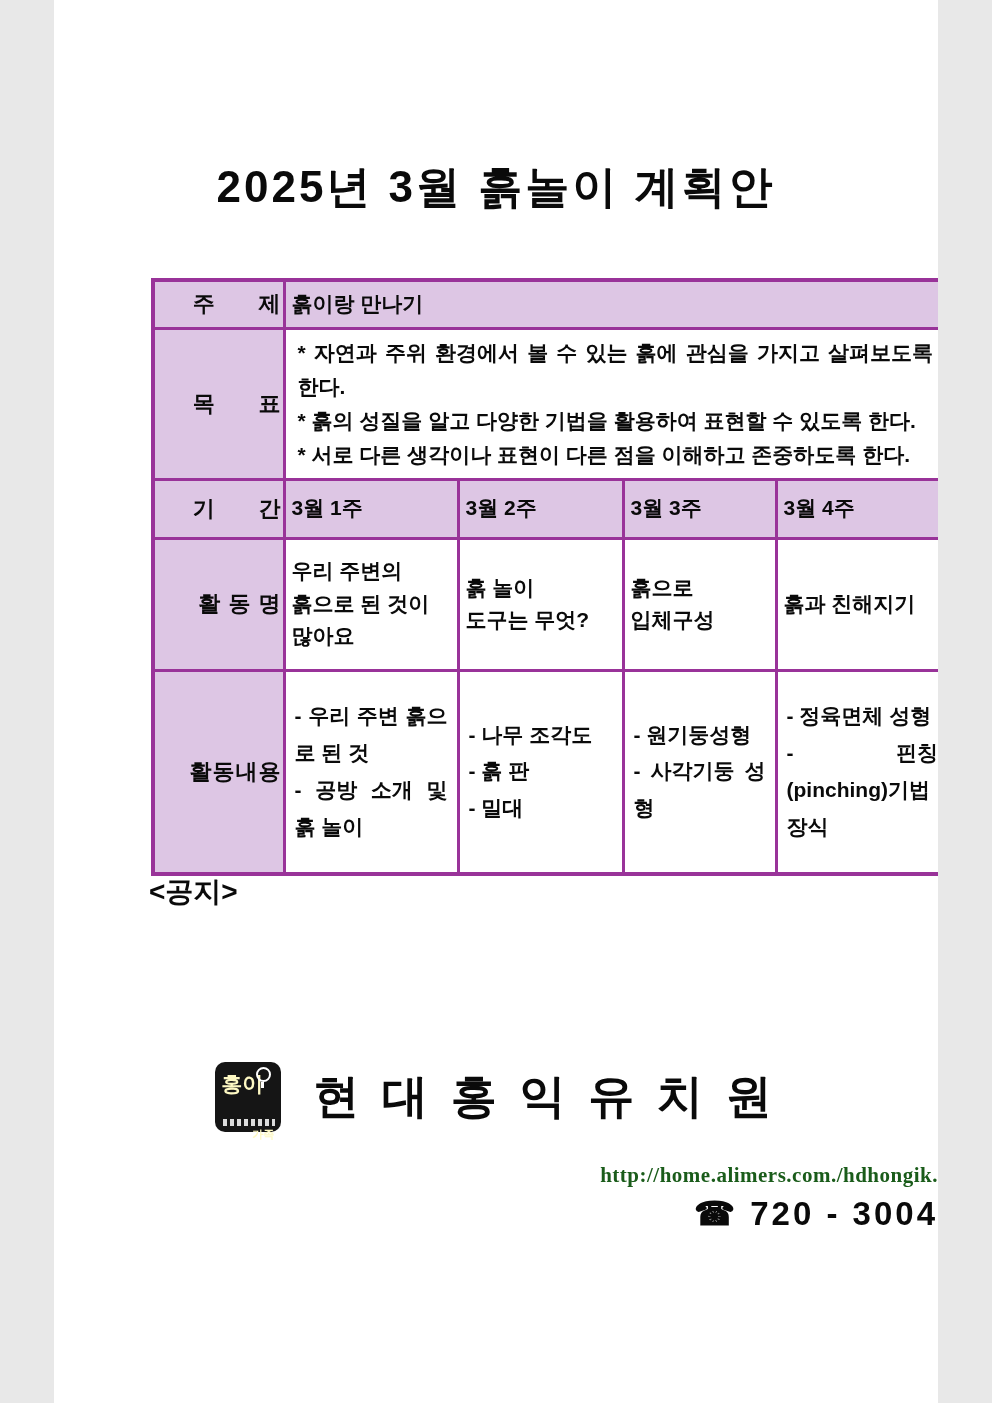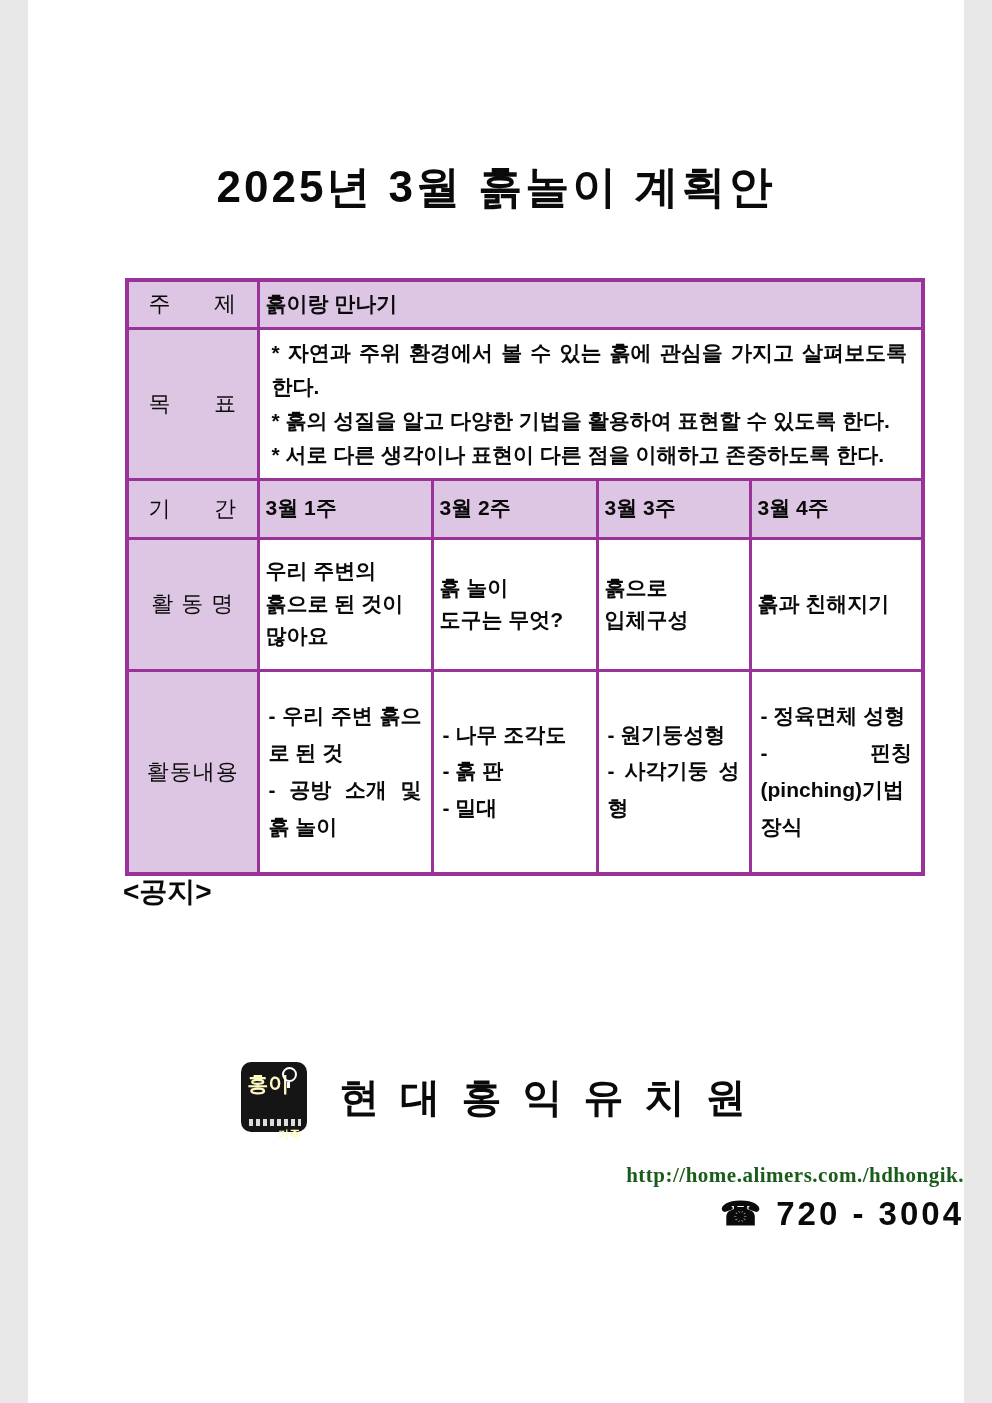--- a/index.html
+++ b/index.html
@@ -3,27 +3,28 @@
 <meta charset="utf-8">
 <style>
   :root {
     --border: #993399;
     --header_bg: #ddc6e4;
     --url_green: #1a5c1a;
   }
   html,body { margin:0; padding:0; background:#e8e8e8; }
   .page {
     position:relative;
-    width:936px; height:1403px;
+    width:850px; height:1403px;
     margin:0 auto;
     background:#ffffff;
     font-family:"Liberation Sans", sans-serif;
     font-weight:bold;
     color:#0a0a0a;
     overflow:hidden;
+    padding-left:34px;
   }
   .title {
     position:absolute; top:158px; left:0; width:100%;
     text-align:center; font-size:44px; letter-spacing:3px;
   }
   .info-row {
     position:absolute; top:230px; left:97px; width:796px;
     display:flex; justify-content:center; align-items:baseline;
     font-size:23px;
     margin-top:48px;
@@ -32,22 +33,22 @@
 
   .plan-table-wrap { position:absolute; top:278px; left:97px; }
   table.plan {
     border-collapse:collapse; table-layout:fixed;
     width:796px;
     border:4px solid var(--border);
   }
   table.plan th, table.plan td { border:3px solid var(--border); }
   th.hdr {
     background:var(--header_bg);
-    font-size:22px; text-align:center; vertical-align:middle;
-    white-space:pre; font-weight:normal; letter-spacing:1px;
+    font-size:22px; text-align:right; vertical-align:middle;
+    white-space:pre; font-weight:bold; letter-spacing:1px;
   }
   td.purple { background:var(--header_bg); }
   td.ccell {
     font-size:21px; text-align:left; vertical-align:middle;
     white-space:pre-line; line-height:1.55; padding:4px 6px;
   }
   td.goal {
     font-size:21px; text-align:justify; vertical-align:middle;
     white-space:pre-line; line-height:1.62; padding:6px 14px 6px 12px;
   }
@@ -75,21 +76,21 @@
   .logo-line1 { position:absolute; top:8px; left:6px; font-size:21px; letter-spacing:0; }
   .logo-line2 { position:absolute; top:32px; right:7px; font-size:11px;margin-top:33px; }
   .logo-flower { position:absolute; top:5px; right:10px; width:11px; height:11px; border:2.5px solid #fff; border-radius:50%; }
   .logo-flower::after {
     content:""; position:absolute; left:3px; top:13px;
     width:3px; height:6px; background:#fff;
   }
   .logo-dots { position:absolute; bottom:6px; left:8px; right:6px; height:7px;
     background:repeating-linear-gradient(90deg,#fff 0 4px,transparent 4px 7px);
     opacity:.85; }
-  .brand-name { font-size:40px; letter-spacing:5px;margin-left:12px; }
+  .brand-name { font-size:46px; letter-spacing:5px;margin-left:12px; }
 
   .site-url {
     position:absolute; top:1163px; left:0; width:100%;
     text-align:right; font-size:21px; color:var(--url_green); letter-spacing:.5px;font-family:Liberation Serif, serif;
   }
   .phone {
     position:absolute; top:1194px; left:0; width:100%;
     text-align:right; font-size:33px; letter-spacing:3px;
   }
 </style>

